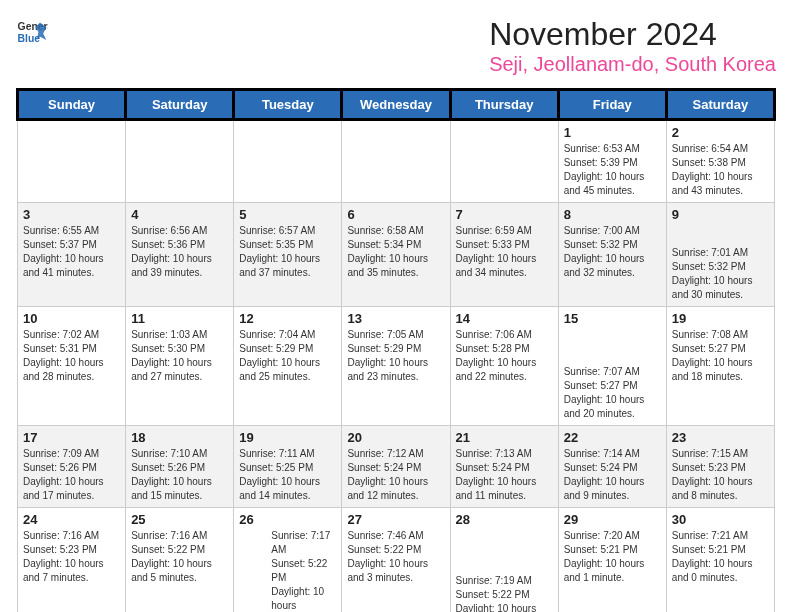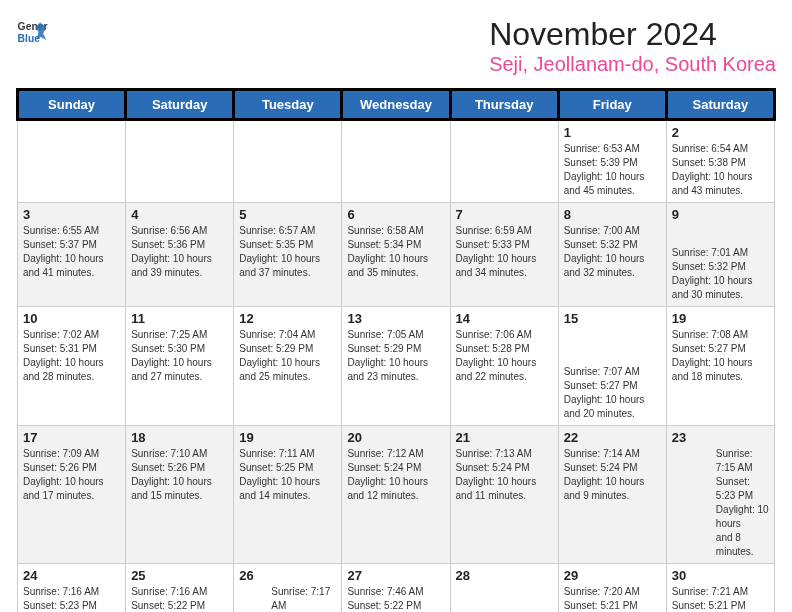--- a/index.html
+++ b/index.html
@@ -185,21 +185,21 @@
       <tr>
         <td>
           <div class="day-num">10</div>
           <div class="day-info" style="white-space: pre-line;">Sunrise: 7:02 AM
 Sunset: 5:31 PM
 Daylight: 10 hours
 and 28 minutes.</div>
         </td>
         <td>
           <div class="day-num">11</div>
-          <div class="day-info" style="white-space: pre-line;">Sunrise: 7:25 AM
+          <div class="day-info" style="white-space: pre-line;">Sunrise: 1:03 AM
 Sunset: 5:30 PM
 Daylight: 10 hours
 and 27 minutes.</div>
         </td>
         <td>
           <div class="day-num">12</div>
           <div class="day-info" style="white-space: pre-line;">Sunrise: 7:04 AM
 Sunset: 5:29 PM
 Daylight: 10 hours
 and 25 minutes.</div>
@@ -271,21 +271,21 @@
         </td>
         <td>
           <div class="day-num">22</div>
           <div class="day-info" style="white-space: pre-line;">Sunrise: 7:14 AM
 Sunset: 5:24 PM
 Daylight: 10 hours
 and 9 minutes.</div>
         </td>
         <td>
           <div class="day-num">23</div>
-          <div class="day-info" style="white-space: pre-line; margin-left: 44px;">Sunrise: 7:15 AM
+          <div class="day-info" style="white-space: pre-line;">Sunrise: 7:15 AM
 Sunset: 5:23 PM
 Daylight: 10 hours
 and 8 minutes.</div>
         </td>
       </tr>
       <tr>
         <td>
           <div class="day-num">24</div>
           <div class="day-info" style="white-space: pre-line;">Sunrise: 7:16 AM
 Sunset: 5:23 PM

